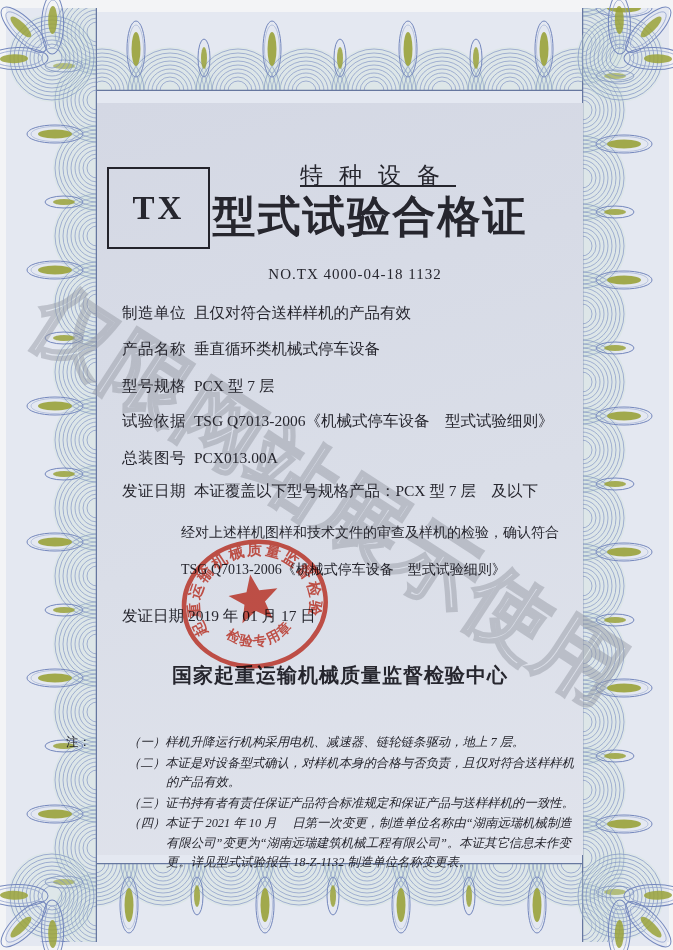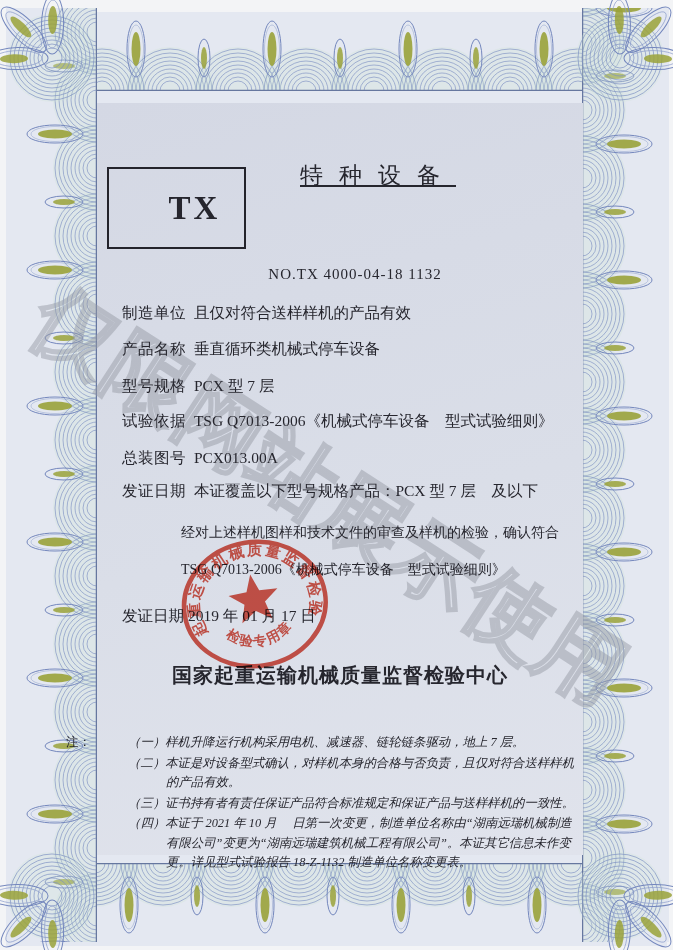--- a/index.html
+++ b/index.html
@@ -17,21 +17,21 @@
   .watermark{
     position:absolute;left:72px;top:262px;z-index:2;
     font-family:"Liberation Sans","DejaVu Sans",sans-serif;
     font-size:84px;font-weight:700;letter-spacing:2px;white-space:nowrap;
     color:transparent;-webkit-text-stroke:2.5px rgba(148,152,162,0.48);
     transform:rotate(33deg);transform-origin:0 0;pointer-events:none;
   }
   .tx-box{
     position:absolute;left:107px;top:167px;width:99px;height:78px;z-index:3;
     border:2px solid #23232b;display:flex;align-items:center;justify-content:center;
-    font-size:33px;font-weight:bold;letter-spacing:3px;padding-left:36px;
+    font-size:33px;font-weight:bold;letter-spacing:3px;
   }
   .category{position:absolute;left:210px;top:160px;width:320px;z-index:3;
     text-align:center;font-size:23px;letter-spacing:16px;text-indent:16px;text-decoration:underline;}
   .title{position:absolute;left:180px;top:188px;width:380px;z-index:3;
     text-align:center;font-size:43px;font-weight:bold;letter-spacing:2px;}
   .number{position:absolute;left:180px;top:266px;width:350px;z-index:3;
     text-align:center;font-size:15px;letter-spacing:1px;}
   .field{position:absolute;left:122px;z-index:3;font-size:15.5px;white-space:nowrap;}
   .field .lab{display:inline-block;width:66px;letter-spacing:.5px;}
   .field .val{margin-left:2px;}
@@ -137,20 +137,21 @@
 
   <div class="content-bg"></div>
 
   <div class="watermark">仅限网站展示使用</div>
 
   <div class="tx-box">
     <span>TX</span>
   </div>
 
   <div class="category">特种设备</div>
+  <div class="title">型式试验合格证</div>
   <div class="number">NO.TX 4000-04-18 1132</div>
 
   <div class="field f0">
     <span class="lab">制造单位</span>
     <span class="val">且仅对符合送样样机的产品有效</span>
   </div>
   <div class="field f1">
     <span class="lab">产品名称</span>
     <span class="val">垂直循环类机械式停车设备</span>
   </div>

